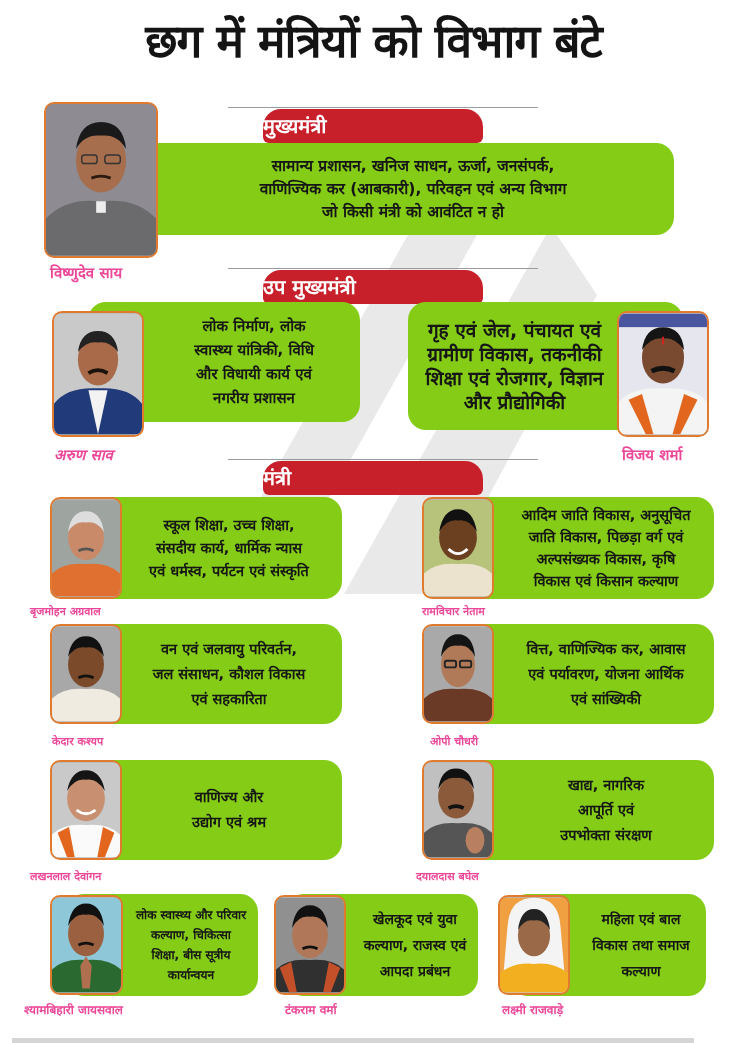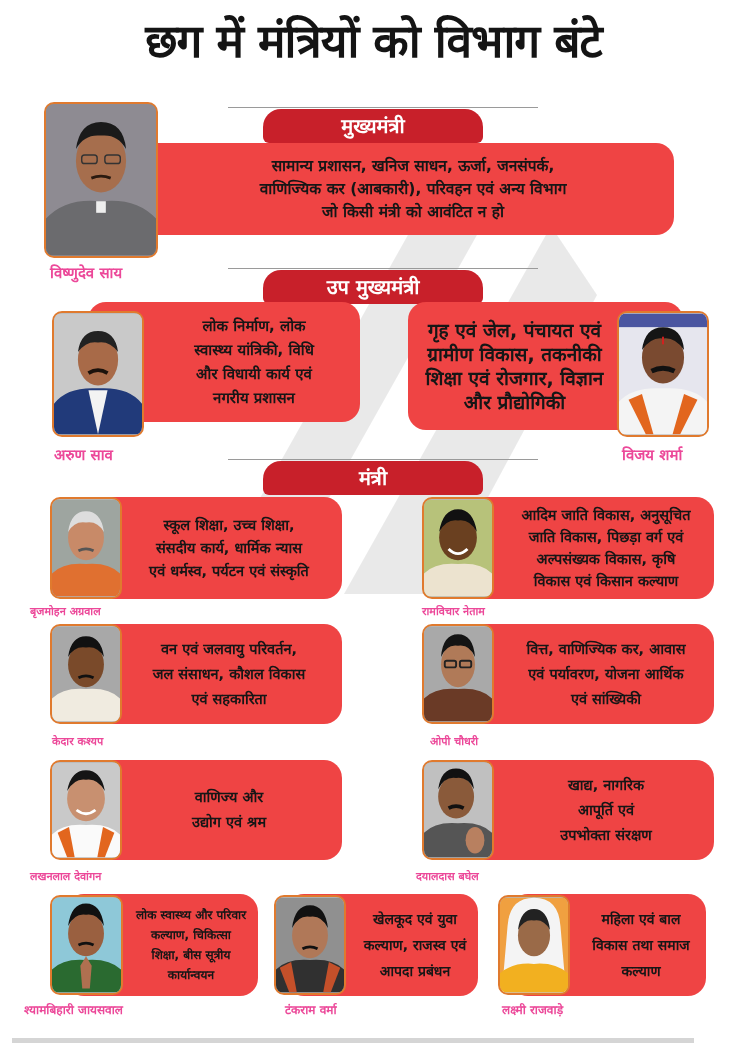--- a/index.html
+++ b/index.html
@@ -13,28 +13,28 @@
 
   .watermark {
     position: absolute; left: 160px; top: 180px; width: 460px; height: 460px;
     opacity: 0.10; pointer-events: none;
   }
 
   .rule { position: absolute; height: 1px; background: #9a9a9a; }
 
   .section-pill {
     position: absolute; height: 34px; border-radius: 17px 17px 0 0;
-    background: #c8202a; color: #fff; text-align: center;
+    background: #c8202a; color: #fff; text-align: left;
     font-size: 20px; font-weight: bold; line-height: 34px;
     border-top-left-radius: 18px; border-top-right-radius: 18px;
     border-bottom-left-radius: 6px; border-bottom-right-radius: 6px;
   }
 
   .card {
-    position: absolute; background: #ef4444; border-radius: 18px;
+    position: absolute; background: #84cc16; border-radius: 18px;
     display: flex; align-items: center; justify-content: center;
     text-align: center; font-weight: bold; color: #161616;
   }
   .card .text { white-space: pre-line; }
 
   .photo {
     position: absolute; border: 2px solid #e07a2e; border-radius: 10px;
     overflow: hidden; background: #b9b9b9;
   }
   .photo svg { width: 100%; height: 100%; display: block; }
@@ -92,21 +92,21 @@
 <div class="photo" style="left:52px; top:311px; width:92px; height:126px;">
   <svg viewBox="0 0 92 126">
     <rect width="92" height="126" fill="#c9c9c9"></rect>
     <path d="M0 126 L0 94 Q14 76 46 78 Q78 76 92 94 L92 126 Z" fill="#213a7a"></path>
     <path d="M36 80 L46 126 L56 80 Z" fill="#f3f3f3"></path>
     <ellipse cx="46" cy="48" rx="21" ry="27" fill="#a86a48"></ellipse>
     <path d="M25 40 Q28 18 46 18 Q64 18 67 40 Q58 28 46 30 Q34 28 25 40 Z" fill="#222"></path>
     <path d="M36 62 Q46 56 56 62" stroke="#1c120c" stroke-width="4" fill="none"></path>
   </svg>
 </div>
-<div class="name" style="left:54px; top:444px; font-size:15px;">अरुण साव</div>
+<div class="name" style="left:54px; top:444px; font-size:15px;font-style:italic;">अरुण साव</div>
 
 <div class="card" style="left:408px; top:302px; width:275px; height:128px; font-size:19px; line-height:24px; padding-right:62px;">
   <span class="text">गृह एवं जेल, पंचायत एवं
 ग्रामीण विकास, तकनीकी
 शिक्षा एवं रोजगार, विज्ञान
 और प्रौद्योगिकी</span>
 </div>
 <div class="photo" style="left:617px; top:311px; width:92px; height:126px;">
   <svg viewBox="0 0 92 126">
     <rect width="92" height="126" fill="#e6e6ee"></rect>

